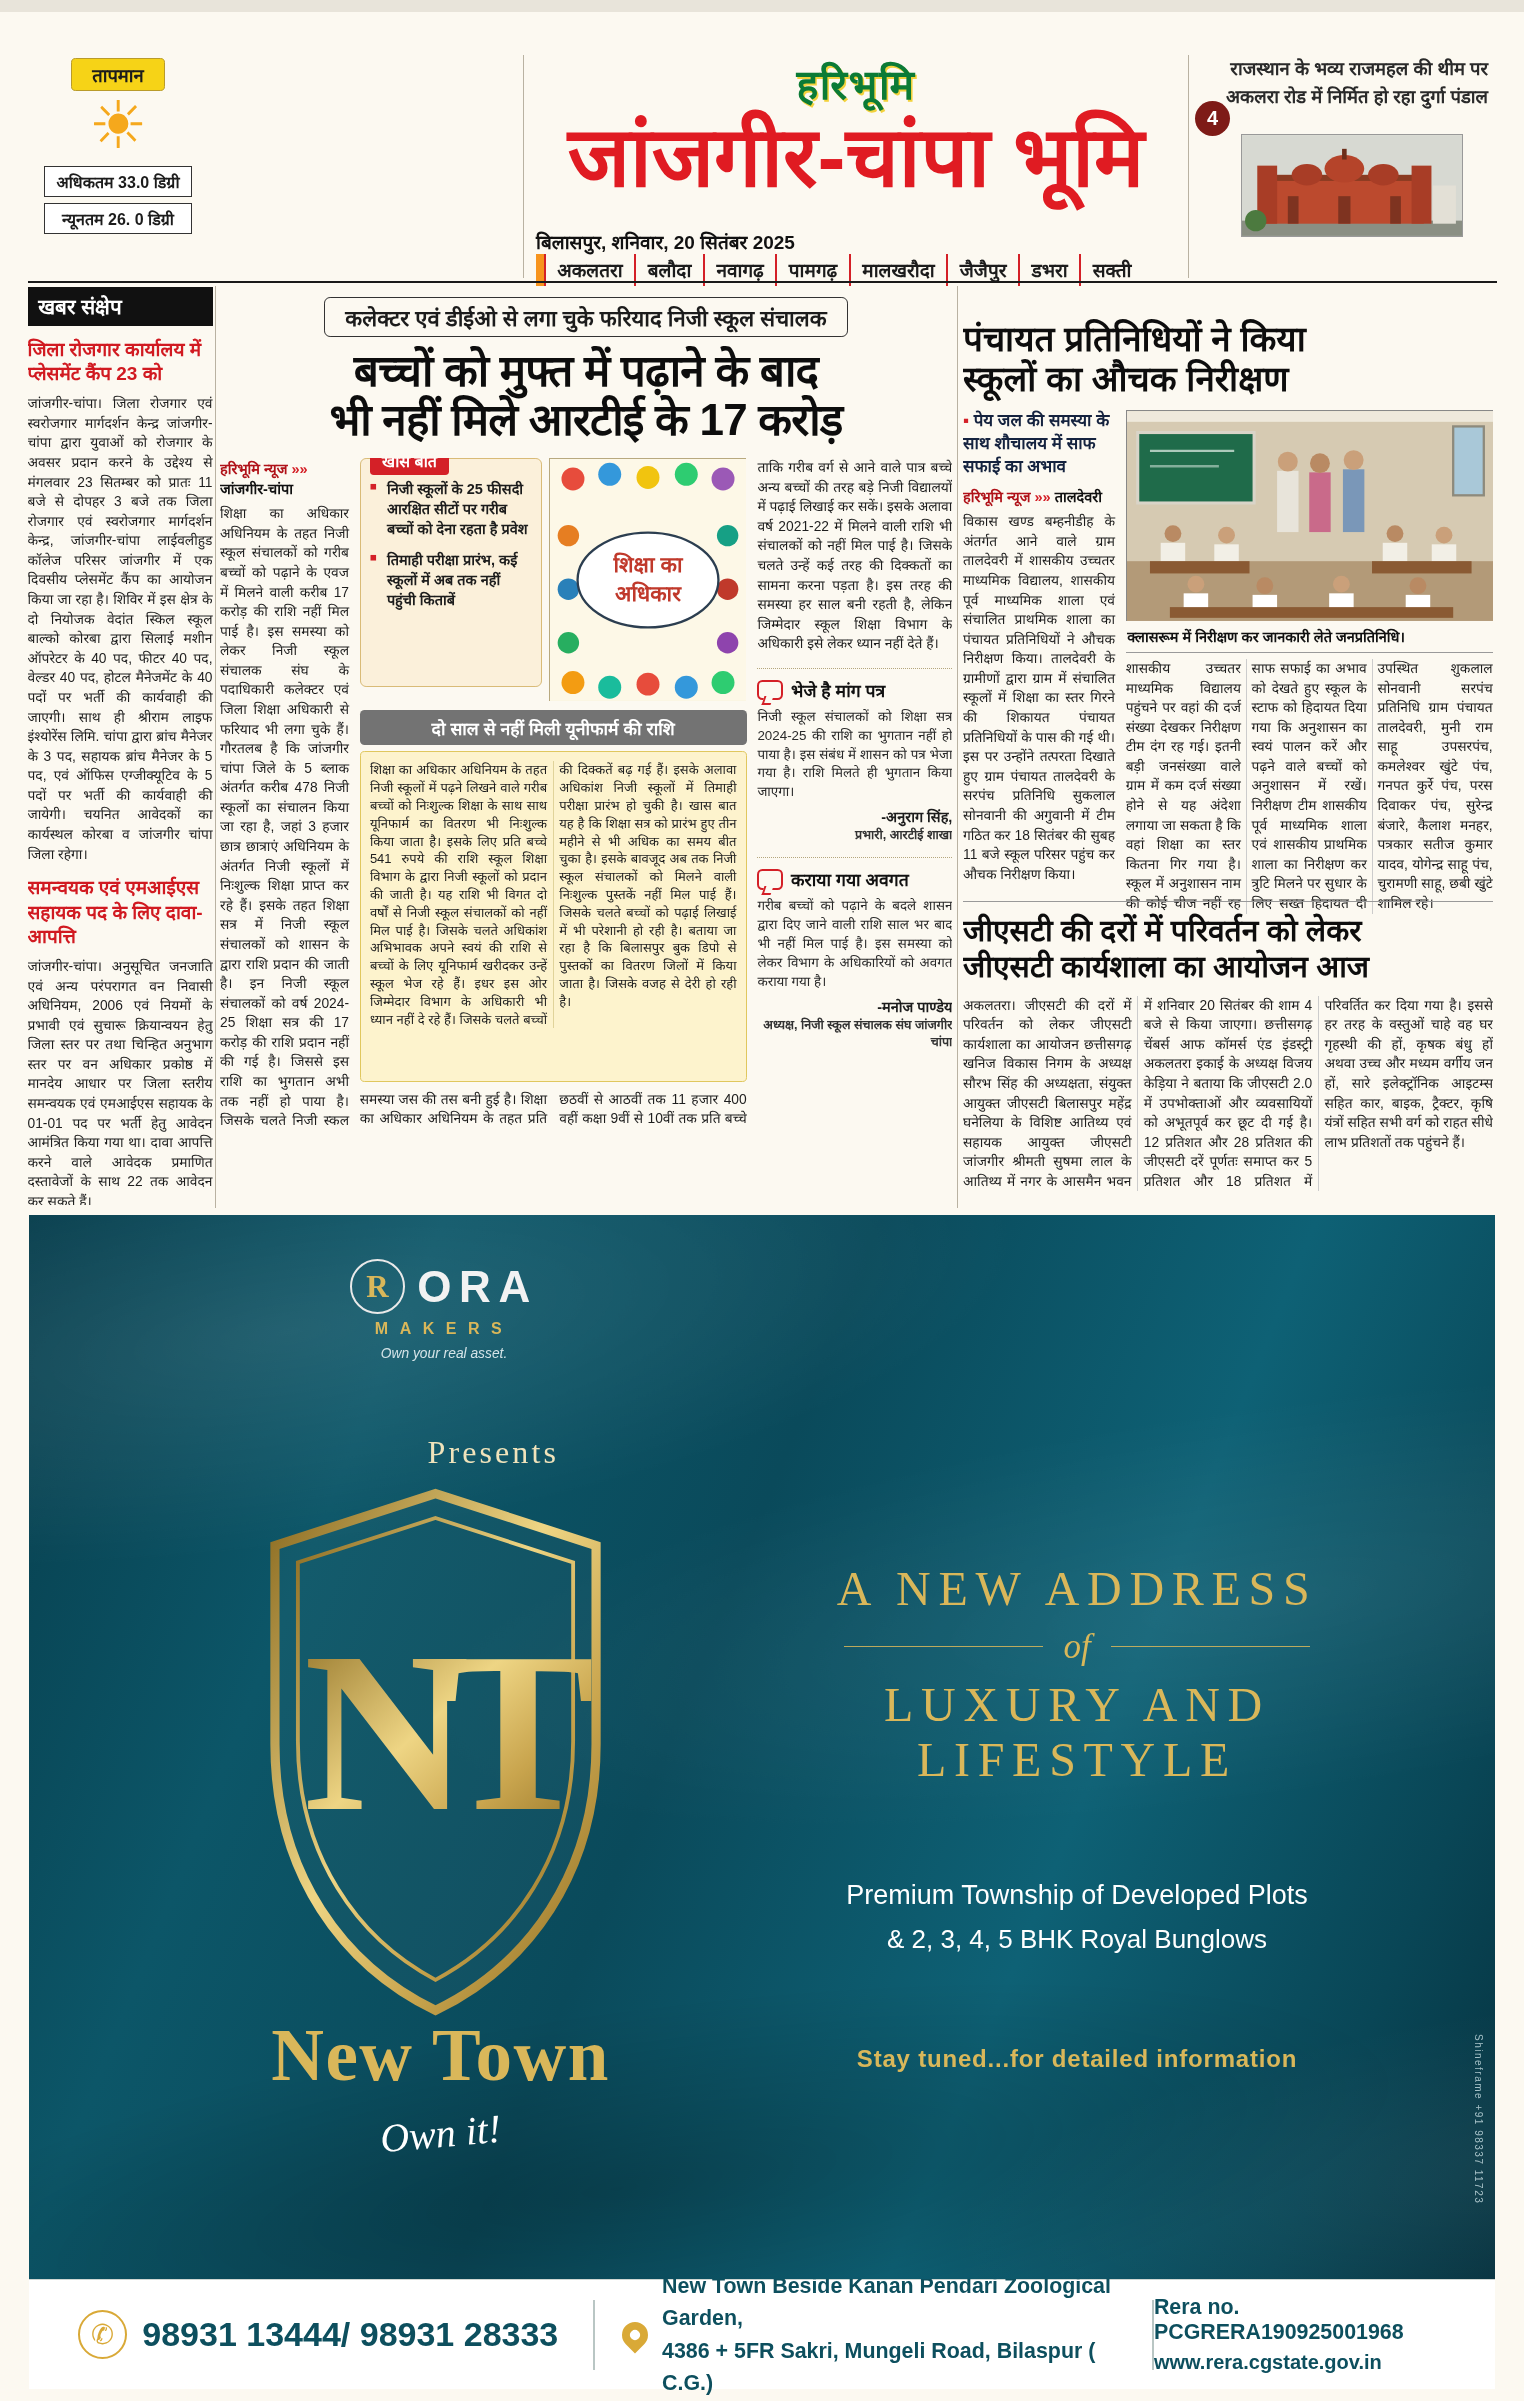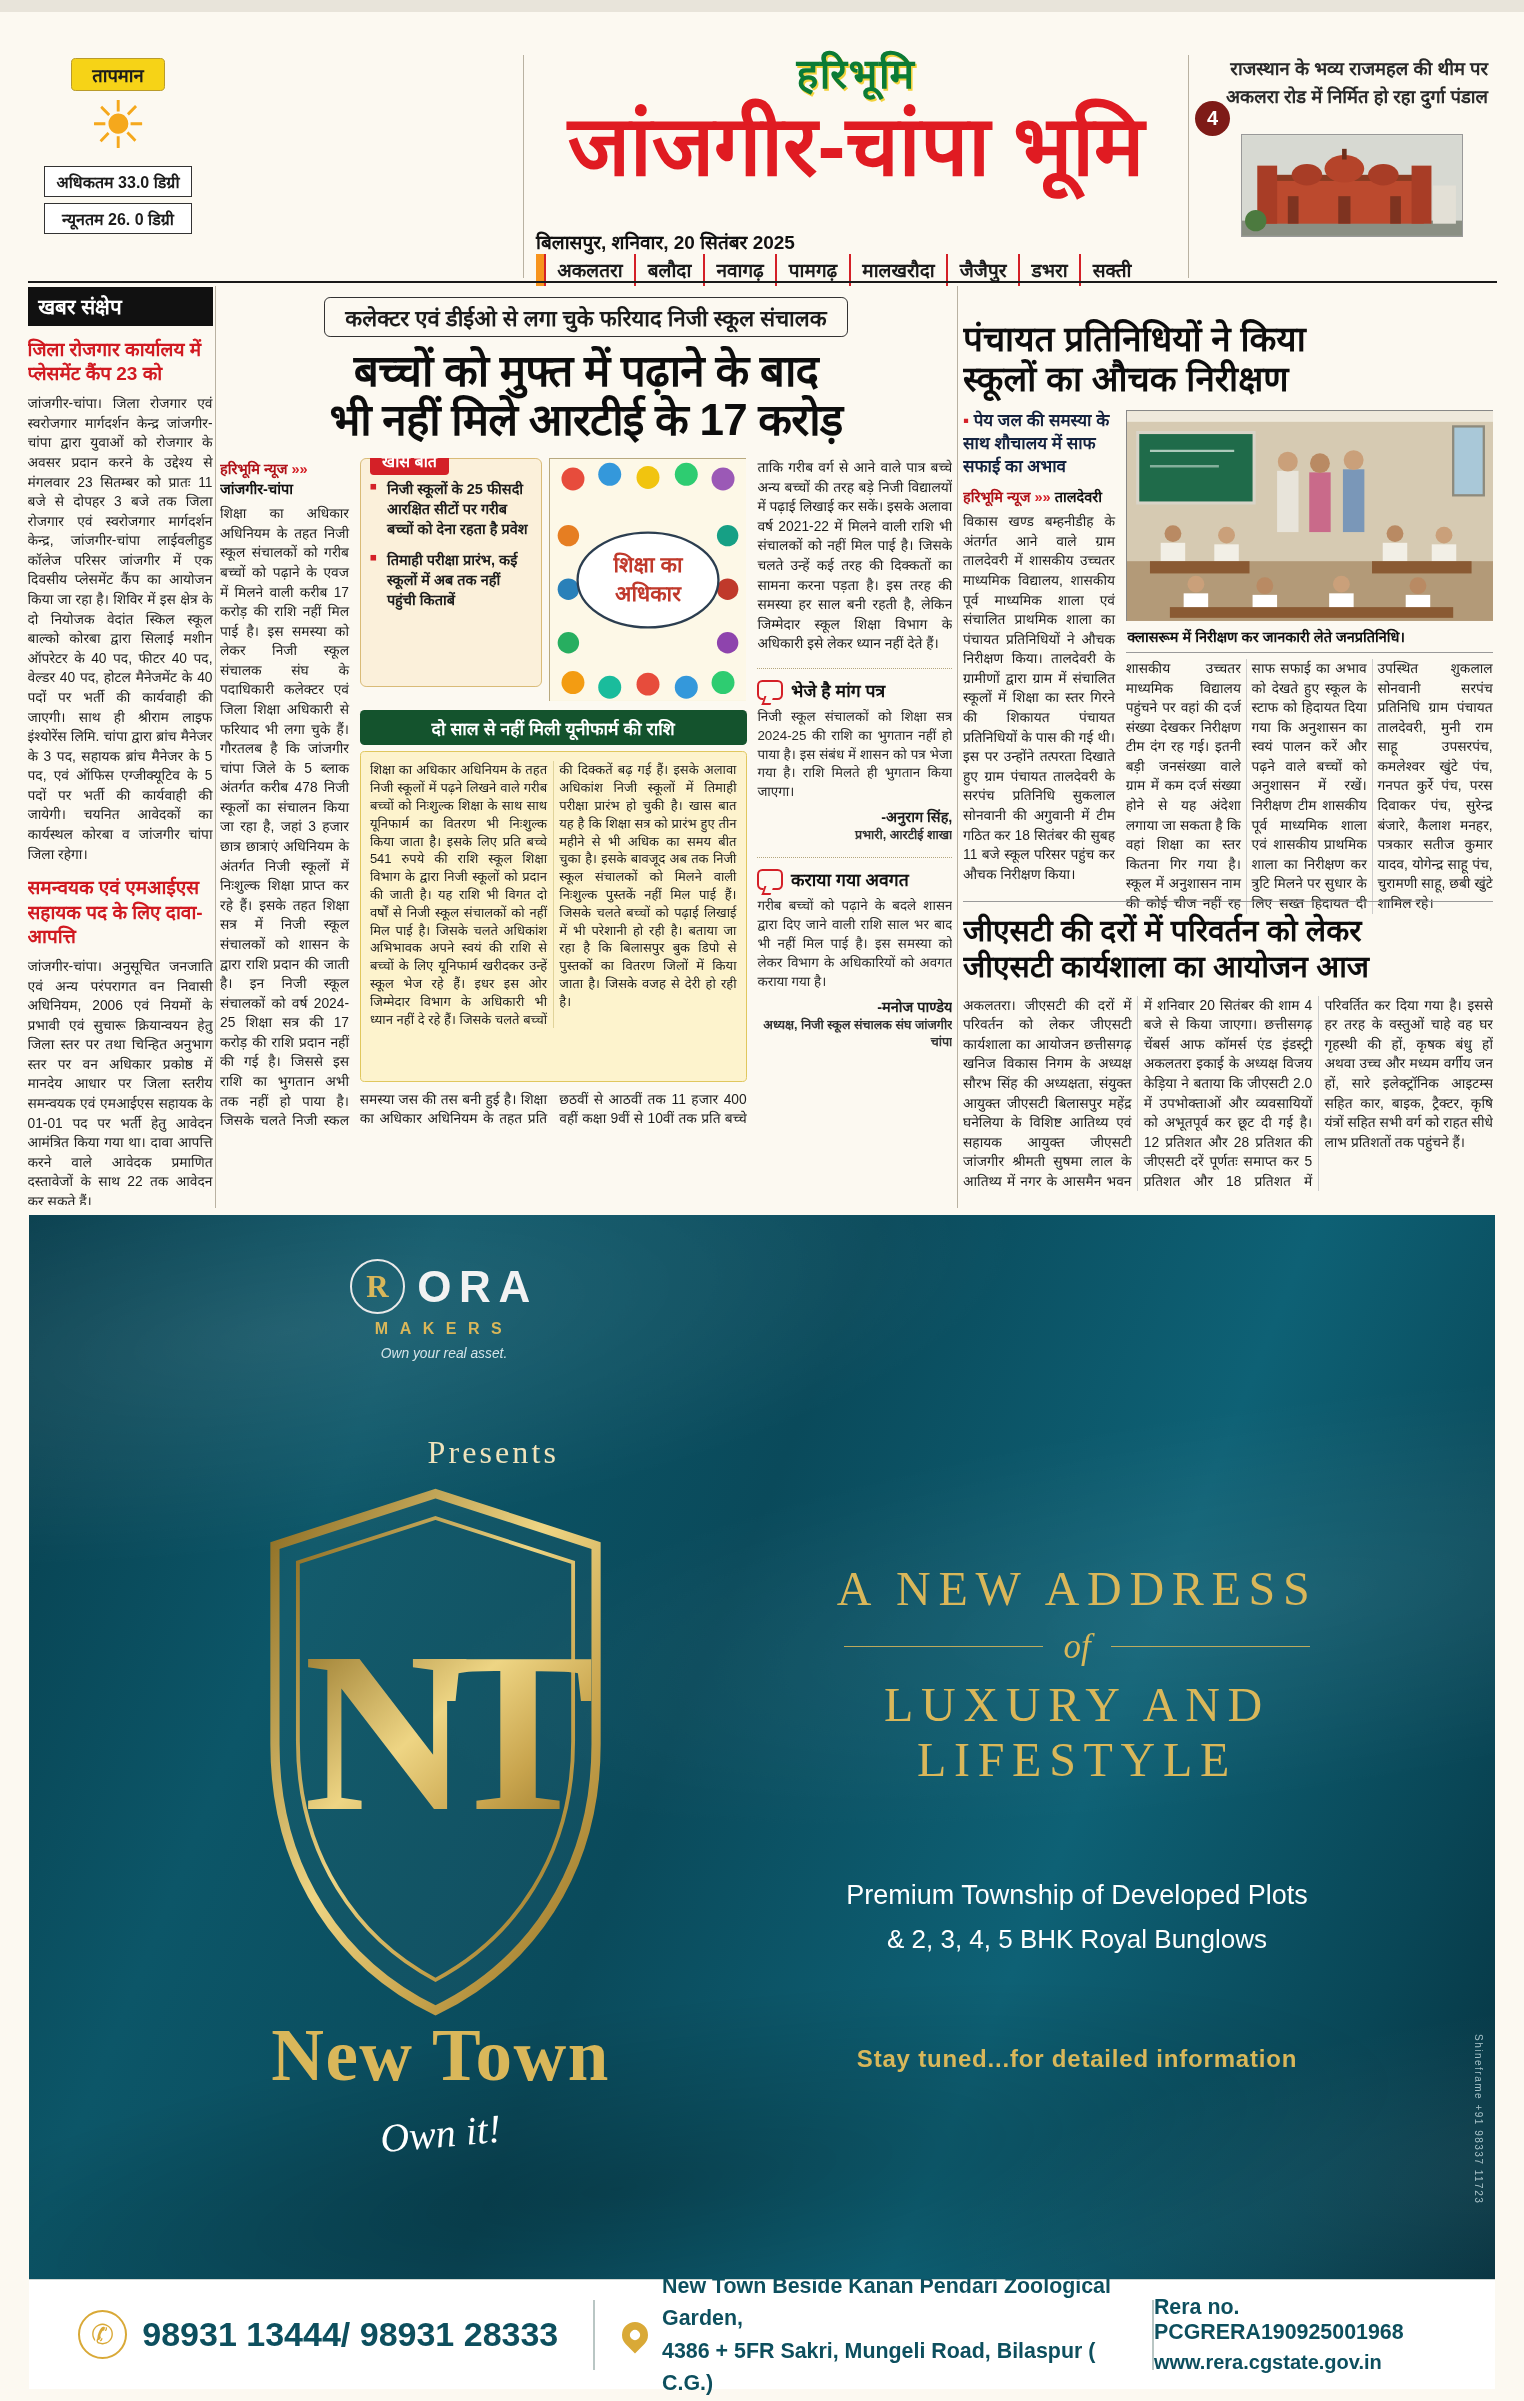--- a/index.html
+++ b/index.html
@@ -6,21 +6,21 @@
   body { background:#e8e4da; font-family:"Liberation Sans", sans-serif; }
   .page { position:relative; width:1524px; height:2401px; background:#fcf9f1; margin:12px auto; overflow:hidden; color:#1c1c1c; }
 
   
   .temp-box { position:absolute; left:44px; top:46px; width:148px; text-align:center; }
   .temp-label { display:inline-block; background:#f6d317; border:0.8px solid #b99b2a; font-size:18.4px; font-weight:700; padding:3.1px 20px; border-radius:4.6px; }
   .sun { font-size:66px; line-height:1.05; color:#f5a81c; }
   .temp-row { border:1.5px solid #333; margin-top:5.4px; font-size:16px; font-weight:700; padding:3.8px 1.5px; background:#fff; }
 
   .vline { position:absolute; width:0.8px; background:#b9b2a2; }
-  .masthead { position:absolute; left:523px; top:32px; width:666px; text-align:center; }
+  .masthead { position:absolute; left:523px; top:43px; width:666px; text-align:center; }
   .brand { font-size:41px; font-weight:800; color:#0b7b36; letter-spacing:1.5px; text-shadow:1.5px 1.5px 0 #f3d23c; }
   .paper-title { font-size:84px; font-weight:900; color:#e01b22; line-height:1.04; margin-top:3.1px; }
   .dateline { position:absolute; left:536px; top:217px; font-size:19px; font-weight:700; color:#111; }
   .cities { position:absolute; left:536px; top:242px; display:flex; align-items:stretch; }
   .cities-cap { width:7.7px; background:#f7941d; }
   .city { padding:3.1px 11.5px; border-left:2.3px solid #d42027; font-weight:700; font-size:19px; color:#1c1c1c; }
   .page-badge { position:absolute; left:1195px; top:89px; width:35px; height:35px; border-radius:50%; background:#7e1b17; color:#fff; font-size:20px; font-weight:700; display:flex; align-items:center; justify-content:center; }
   .promo-text { position:absolute; left:1213px; top:43px; width:275px; font-size:18.4px; font-weight:600; color:#2a2a2a; line-height:1.5; text-align:right; white-space:pre-line; }
   .promo-img { position:absolute; left:1241px; top:122px; width:222px; height:103px; border:0.8px solid #999; }
   .header-rule { position:absolute; left:27.5px; right:27.5px; top:269px; height:1.5px; background:#1a1a1a; }
@@ -45,21 +45,21 @@
   .byline .bb { color:#b01219; } .byline .bs { color:#d42027; } .byline .bp { color:#111; }
   .body-text { font-size:13.8px; line-height:1.42; text-align:justify; color:#1e1e1e; }
   .mmid { width:387px; flex:0 0 auto; }
   .mmid-top { display:flex; gap:7.7px; }
   .keypoints { width:182px; background:#fbf0da; border:0.8px solid #d9bb77; border-radius:6.1px; padding:15.3px 9.2px 7.7px; position:relative; height:229px; }
   .kp-title { position:absolute; top:-12.2px; left:9.2px; background:#d42027; color:#fff; font-size:16px; font-weight:800; padding:3.1px 12.2px; border-radius:3.8px; }
   .kp-list { list-style:none; margin-top:4.6px; }
   .kp-list li { font-size:14.5px; font-weight:700; line-height:1.38; margin-bottom:10.7px; padding-left:17px; position:relative; }
   .kp-list li::before { content:"■"; color:#d42027; position:absolute; left:0; top:0; font-size:11.5px; }
   .edu-img { width:197px; height:243px; border:0.8px solid #b8a97f; background:#fdf8e7; }
-  .uniform-bar { margin-top:9.2px; background:#14532d; color:#fff; font-size:17.6px; font-weight:800; text-align:center; border-radius:4.6px; padding:5.4px 3.1px; }
+  .uniform-bar { margin-top:9.2px; background:#737373; color:#fff; font-size:17.6px; font-weight:800; text-align:center; border-radius:4.6px; padding:5.4px 3.1px; }
   .uniform-box { margin-top:6.1px; background:#fdf3cd; border:0.8px solid #e0c75e; border-radius:4.6px; padding:9.2px; height:331px; overflow:hidden; }
   .uniform-box .body-text { font-size:13px; line-height:1.37; column-count:2; column-gap:12.2px; column-rule:0.8px solid #e0d39a; }
   .mmid-bottom { margin-top:7.7px; height:55px; overflow:hidden; }
   .mmid-bottom .body-text { column-count:2; column-gap:12.2px; }
   .mcol3 { width:195px; flex:0 0 auto; }
   .quote { margin-top:13.8px; border-top:0.8px dotted #b4a67d; padding-top:9.2px; }
   .q-head { display:flex; gap:7.7px; align-items:center; }
   .bubble { width:26px; height:20.7px; border:2.3px solid #d42027; border-radius:5.4px; position:relative; flex:0 0 auto; }
   .bubble::after { content:""; position:absolute; left:3.8px; bottom:-6.9px; width:6.9px; height:6.9px; border-left:2.3px solid #d42027; border-bottom:2.3px solid #d42027; background:#fcf9f1; transform:skewX(-18deg); }
   .q-title { font-size:17.6px; font-weight:800; color:#111; }

